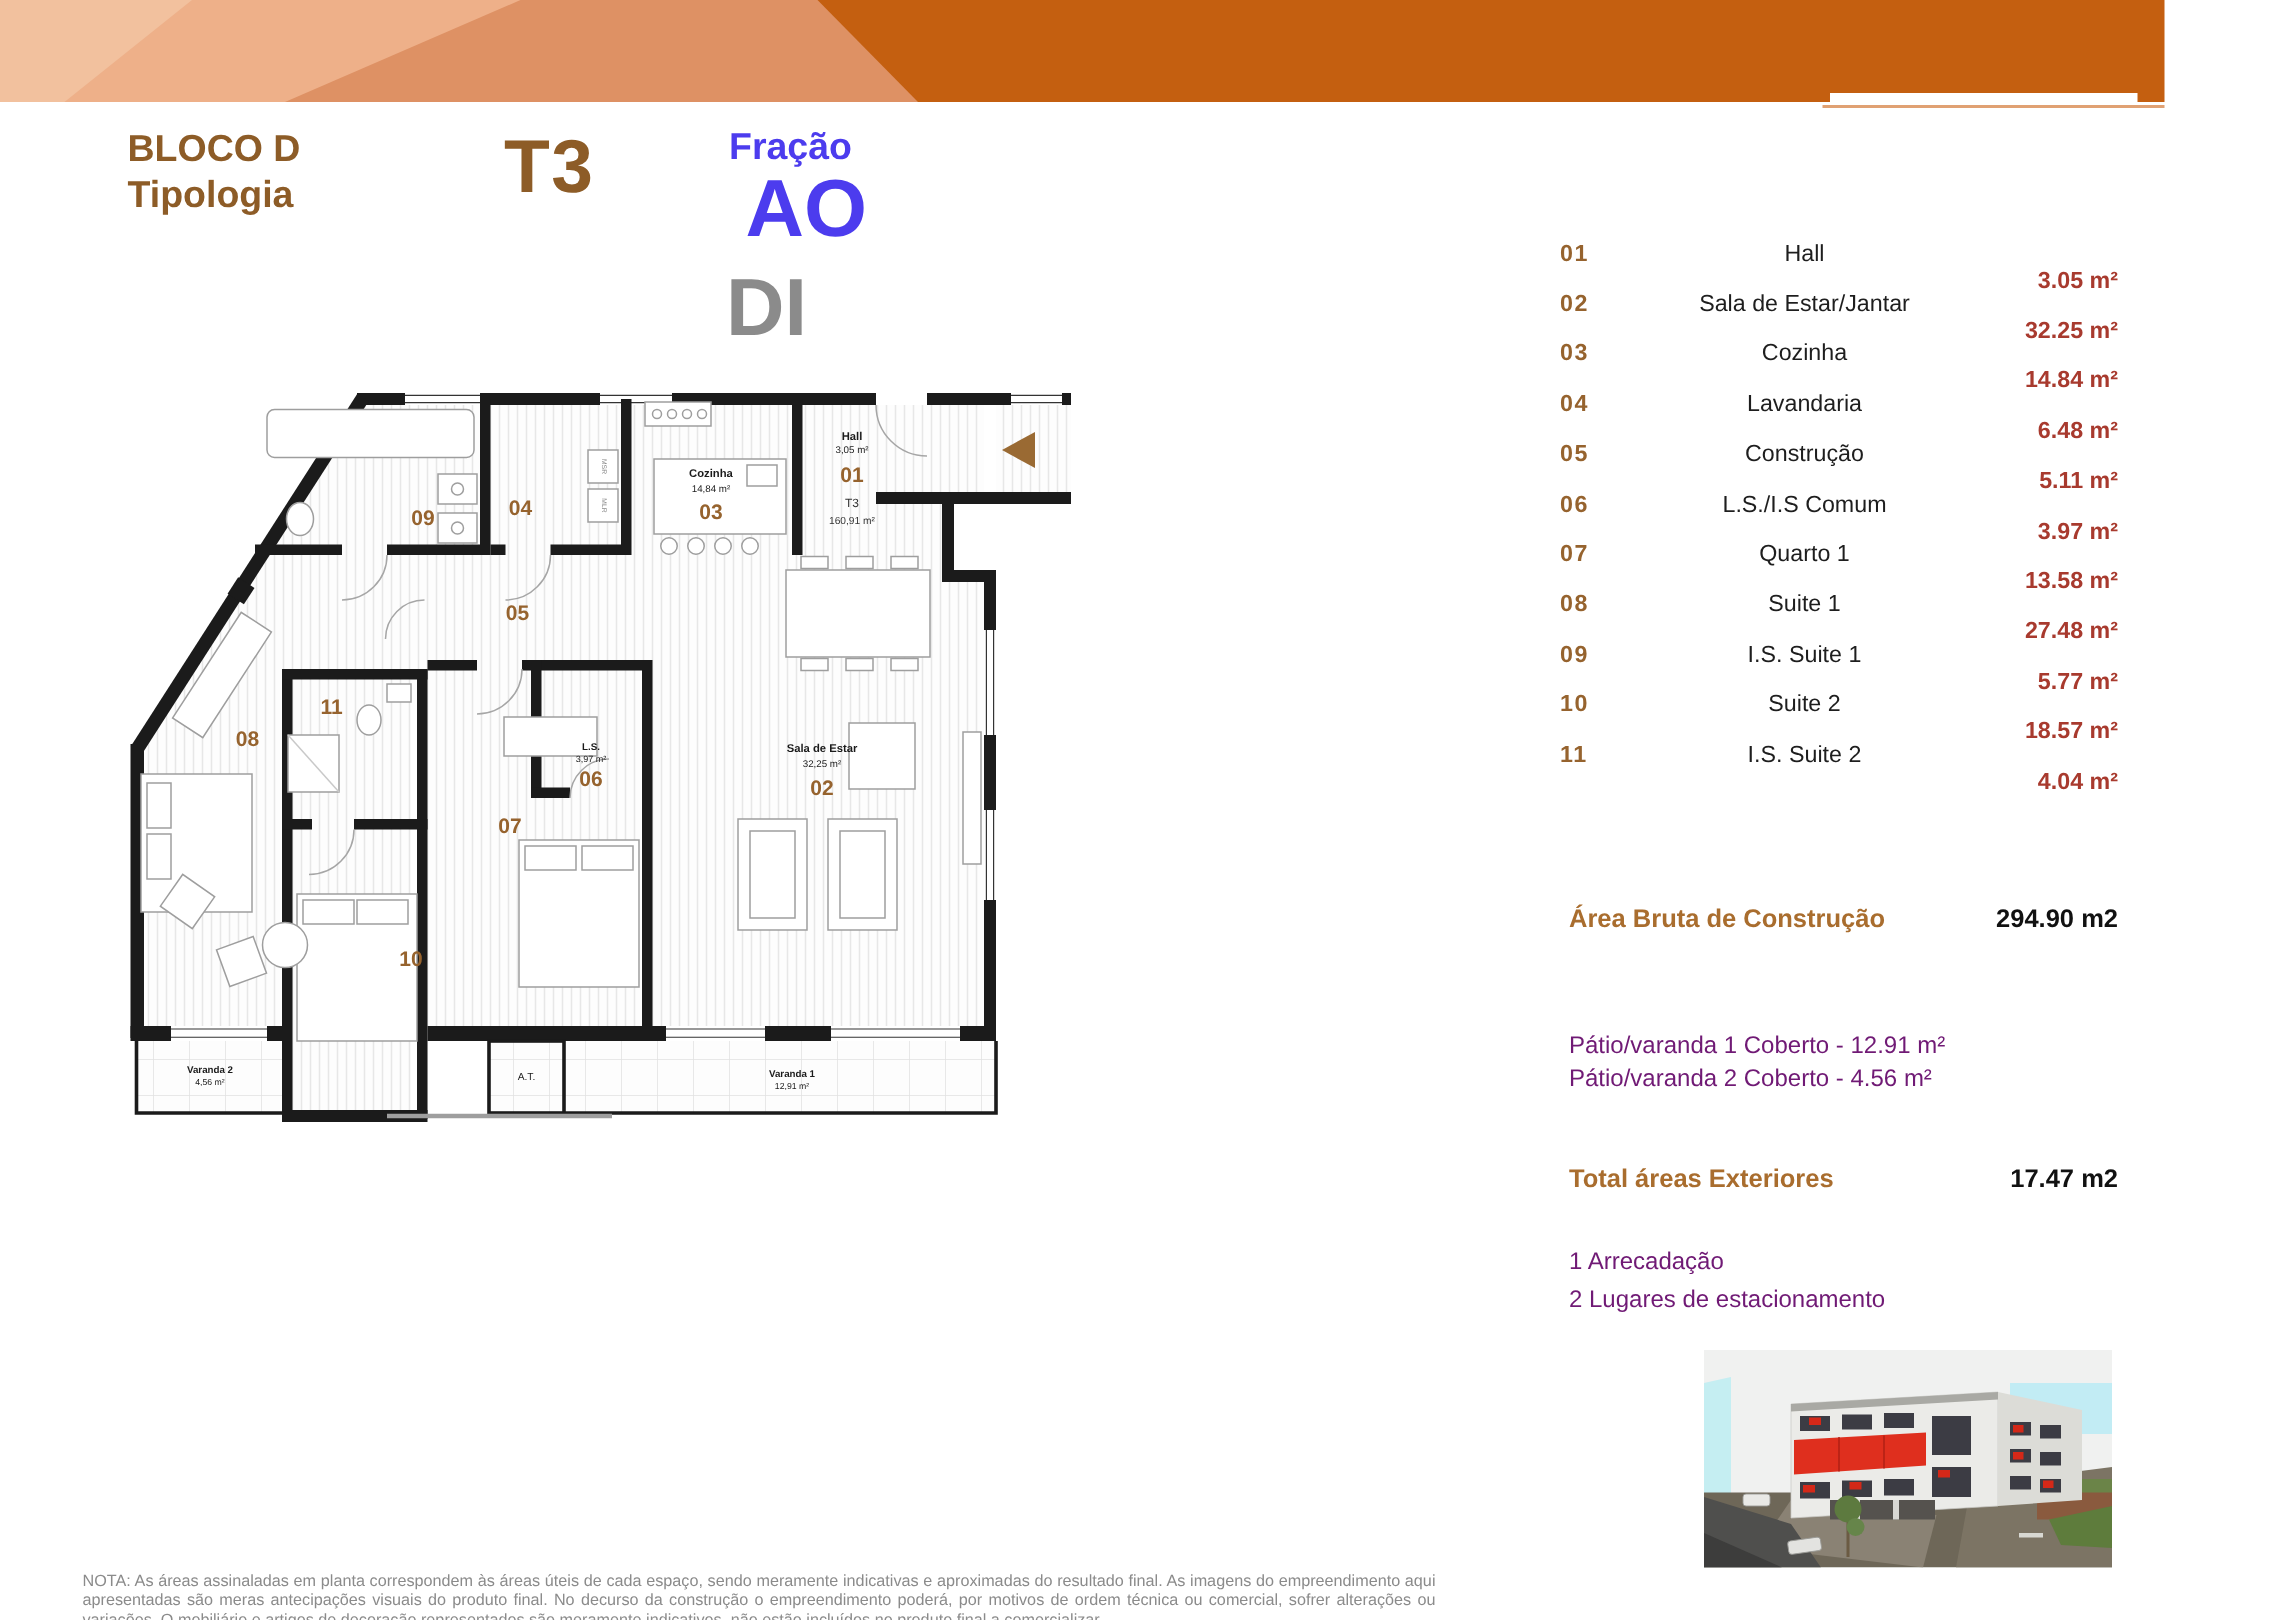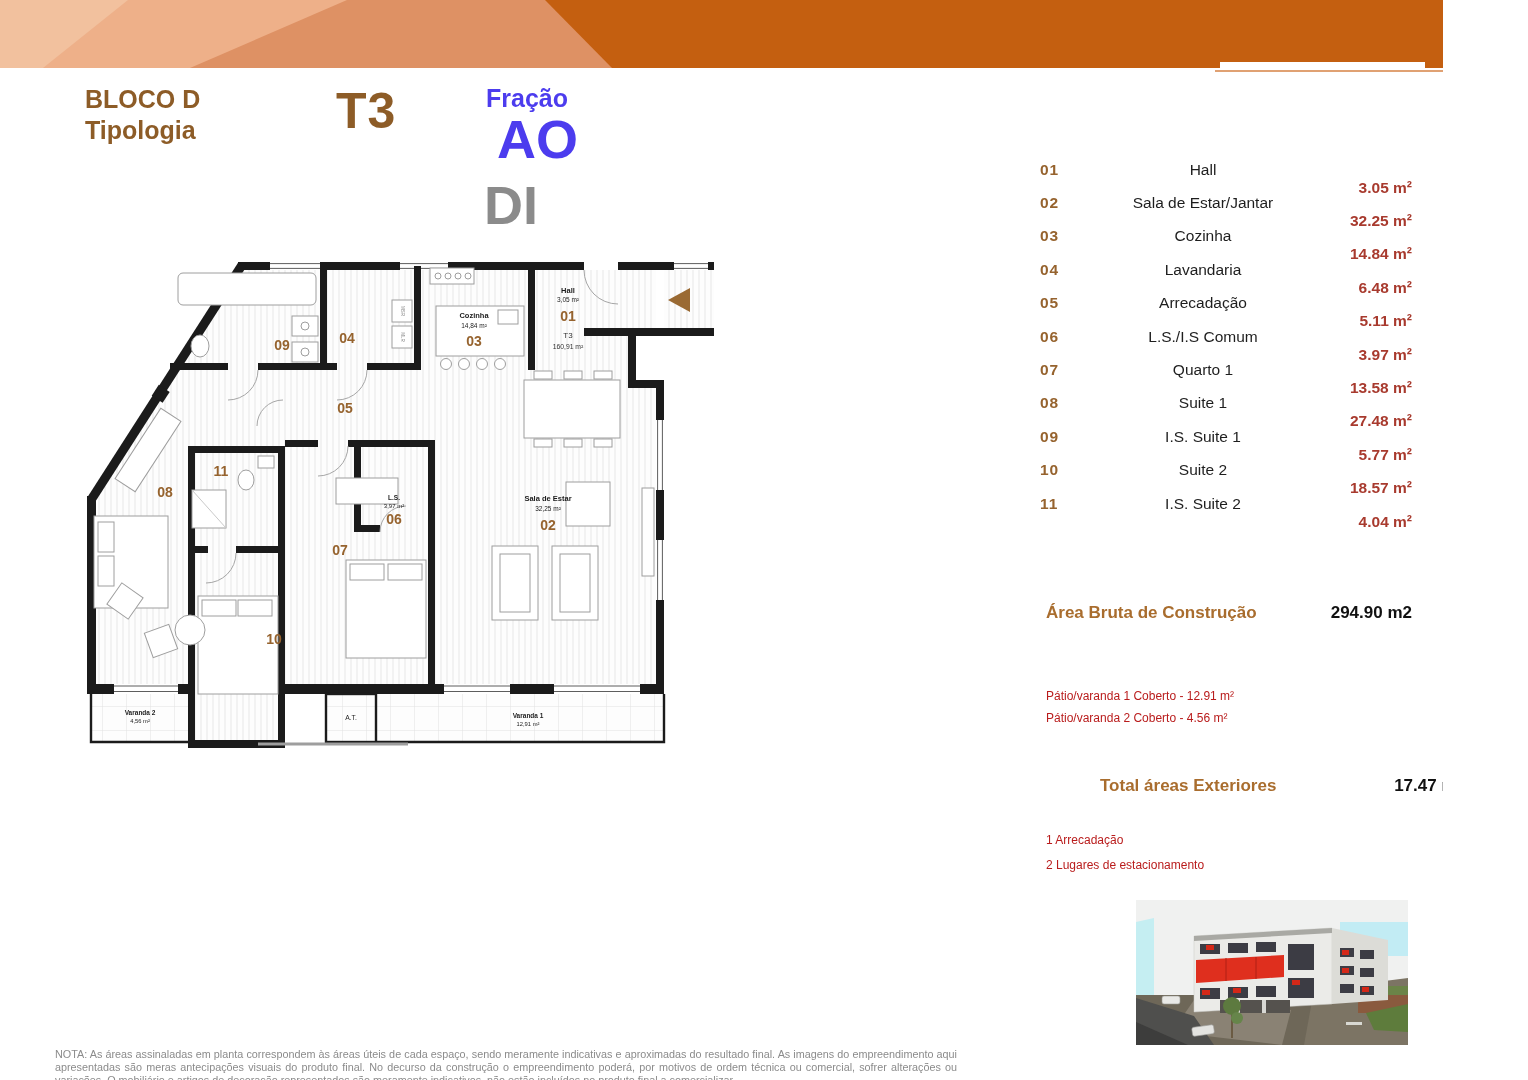--- a/index.html
+++ b/index.html
@@ -18,21 +18,21 @@
   #room-table{left:1040px;top:153px;width:372px;}
   .room-row{display:flex;align-items:center;height:33.4px;font-size:15.5px;}
   .room-num{width:46px;font-weight:bold;color:#96632e;letter-spacing:1px;}
   .room-name{flex:1;text-align:center;color:#1e1e1e;}
   .room-area{width:92px;text-align:right;font-weight:bold;color:#a83a2e;margin-top:36px;}
 
   
   .sum-line{display:flex;width:366px;justify-content:space-between;align-items:baseline;}
   .sum-title{font-size:17px;font-weight:bold;color:#a96d2e;}
   .sum-value{font-size:17px;font-weight:bold;color:#111;}
-  .plain-line{font-size:12px;color:#b91c1c;}
+  .plain-line{font-size:16px;color:#701a75;}
 
   #disclaimer{left:55px;top:1048px;width:902px;font-size:10.8px;line-height:12.8px;
               color:#8b8b8b;text-align:justify;}
 
   svg text{font-family:"Liberation Sans",sans-serif;}
 </style>
 </head>
 <body>
 
 <div id="page">
@@ -293,21 +293,21 @@
       </div>
 
       <div class="room-row">
         <span class="room-num">04</span>
         <span class="room-name">Lavandaria</span>
         <span class="room-area">6.48 m²</span>
       </div>
 
       <div class="room-row">
         <span class="room-num">05</span>
-        <span class="room-name">Arrecadação</span>
+        <span class="room-name">Construção</span>
         <span class="room-area">5.11 m²</span>
       </div>
 
       <div class="room-row">
         <span class="room-num">06</span>
         <span class="room-name">L.S./I.S Comum</span>
         <span class="room-area">3.97 m²</span>
       </div>
 
       <div class="room-row">
@@ -342,21 +342,21 @@
     </div>
 
   <div class="abs sum-line" style="left:1046px;top:603px;">
     <span class="sum-title">Área Bruta de Construção</span>
     <span class="sum-value">294.90 m2</span>
   </div>
 
   <div class="abs plain-line" style="left:1046px;top:689px;">Pátio/varanda 1 Coberto - 12.91 m²</div>
   <div class="abs plain-line" style="left:1046px;top:711px;">Pátio/varanda 2 Coberto - 4.56 m²</div>
 
-  <div class="abs sum-line" style="left:1100px;top:776px;gap:10px;">
+  <div class="abs sum-line" style="left:1046px;top:776px;gap:10px;">
     <span class="sum-title">Total áreas Exteriores</span>
     <span class="sum-value">17.47 m2</span>
   </div>
 
   <div class="abs plain-line" style="left:1046px;top:833px;">1 Arrecadação</div>
   <div class="abs plain-line" style="left:1046px;top:858px;">2 Lugares de estacionamento</div>
 
   <div class="abs" style="left:1136px;top:900px;width:272px;height:145px;">
     <svg width="272" height="145" viewBox="0 0 272 145">
       <rect width="272" height="145" fill="#f0f1f0"></rect>

